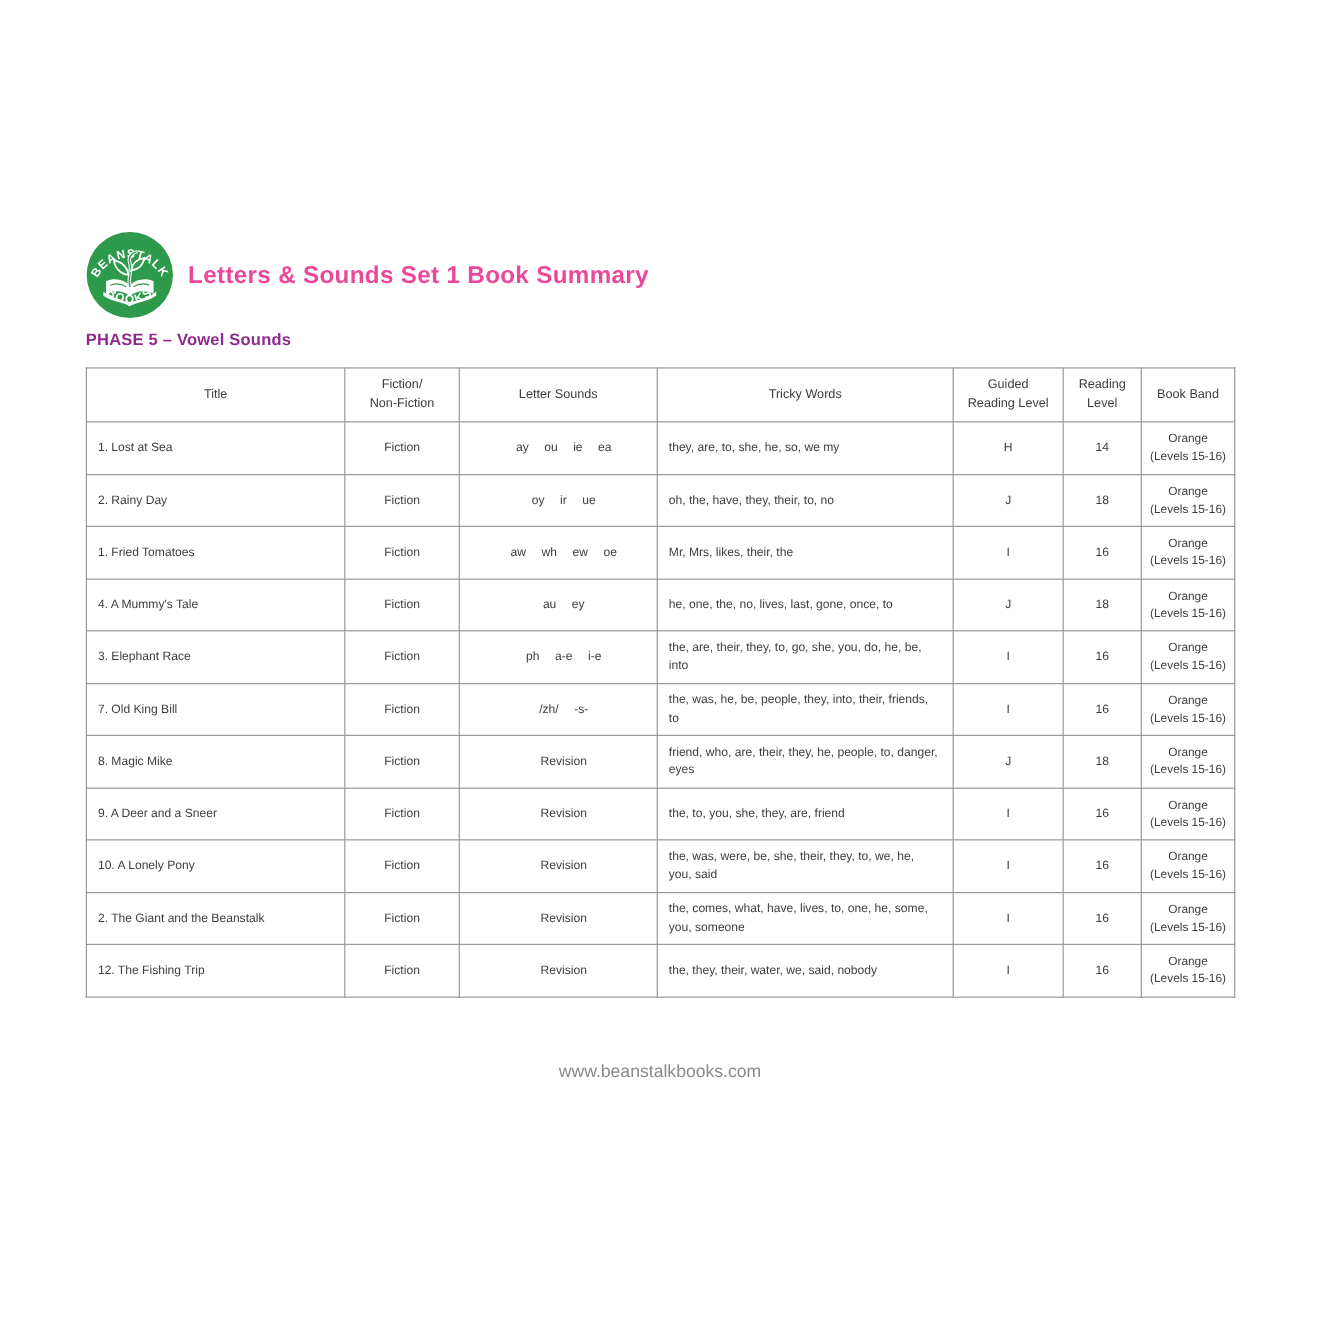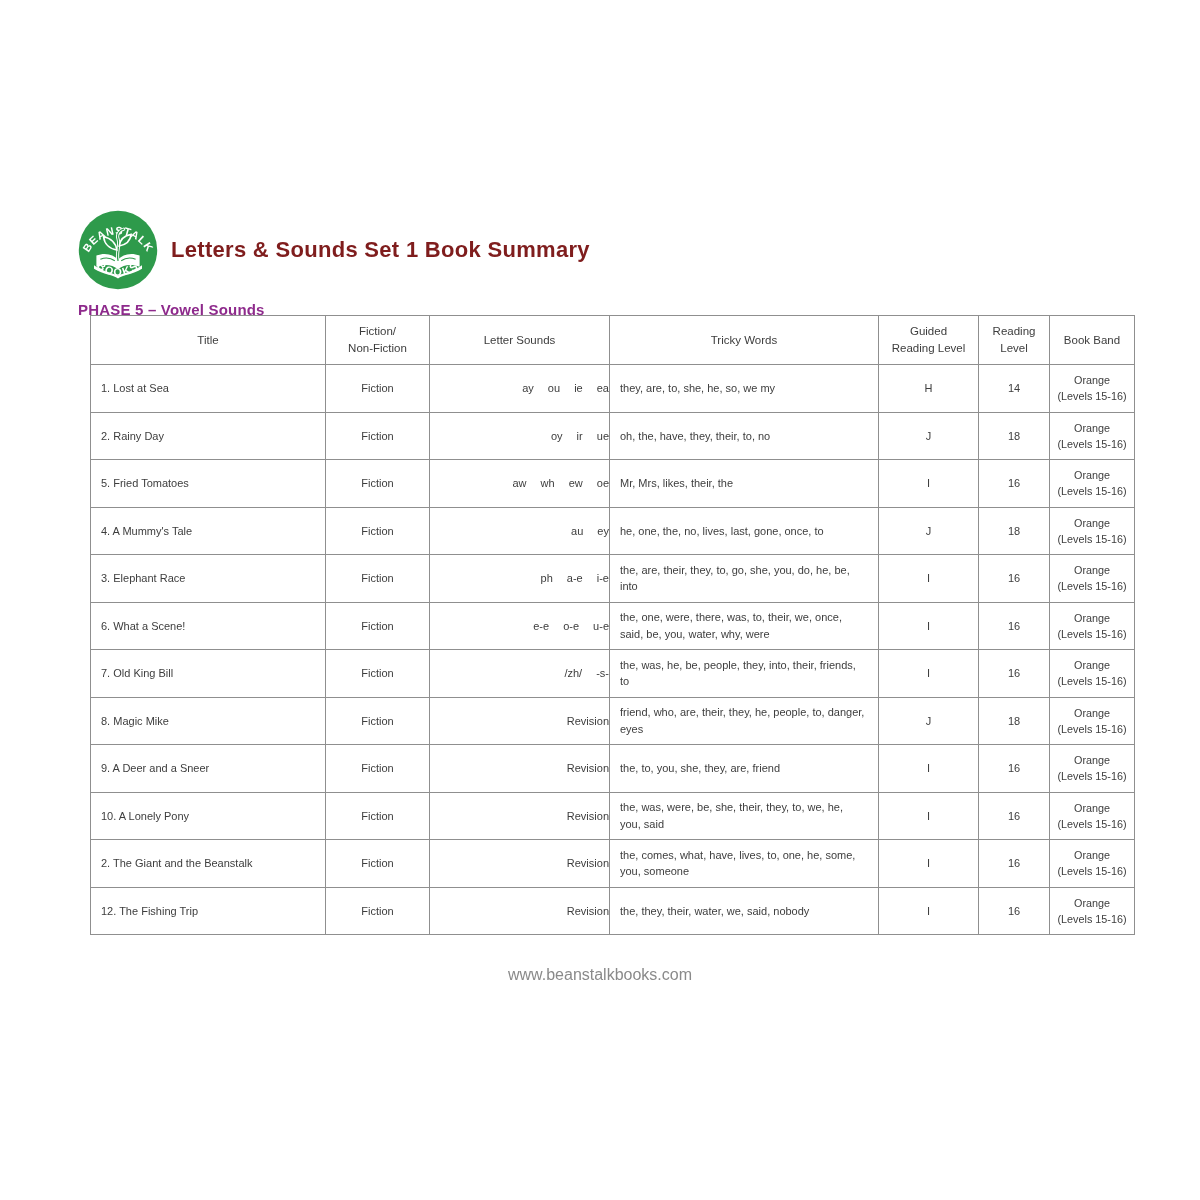--- a/index.html
+++ b/index.html
@@ -5,44 +5,44 @@
   * { margin: 0; padding: 0; box-sizing: border-box; }
   html, body { width: 1200px; height: 1200px; background: #ffffff; }
   body { font-family: "Liberation Sans", sans-serif; color: #3d3d3d; position: relative; }
 
   .header {
     position: absolute; top: 210px; left: 78px;
     display: flex; align-items: center; gap: 13px;
   }
   .logo { width: 80px; height: 80px; display: block; }
   .doc-title {
-    font-size: 22px; font-weight: bold; color: #7f1d1d;
+    font-size: 22px; font-weight: bold; color: #ec4899;
     letter-spacing: 0.3px;
   }
 
   .phase-heading {
     position: absolute; top: 301px; left: 78px;
     font-size: 15px; font-weight: bold; color: #8E2A8C;
     letter-spacing: 0.2px;
   }
 
   table.summary {
-    position: absolute; top: 315px; left: 78px;
+    position: absolute; top: 334px; left: 78px;
     width: 1044px; border-collapse: collapse; table-layout: fixed;
-    font-size: 11px; color: #3d3d3d; margin-left: 12px;
+    font-size: 11px; color: #3d3d3d;
   }
   table.summary th, table.summary td { border: 1px solid #8f8f8f; vertical-align: middle; }
   table.summary th {
     height: 49px; font-weight: normal; font-size: 11.5px;
     text-align: center; white-space: pre-line; line-height: 1.45;
   }
   table.summary td { height: 47.5px; line-height: 1.5; }
   td.c-title  { text-align: left; padding-left: 10px; padding-right: 10px; }
   td.c-fic    { text-align: center; }
-  td.c-sounds { text-align: right; padding-left: 10px; white-space: pre-wrap; }
+  td.c-sounds { text-align: center; padding-left: 10px; white-space: pre-wrap; }
   td.c-tricky { text-align: left; padding-left: 10px; padding-right: 12px; }
   td.c-center { text-align: center; }
   td.c-band   { text-align: center; white-space: pre-line; line-height: 1.45; font-size: 10.8px; }
 
   .footer-url {
     position: absolute; top: 966px; left: 78px; width: 1044px;
     text-align: center; font-size: 16px; color: #8a8a8a;
   }
 </style>
 </head>
@@ -119,21 +119,21 @@
       <td class="c-title">2. Rainy Day</td>
       <td class="c-fic">Fiction</td>
       <td class="c-sounds">oy  ir  ue</td>
       <td class="c-tricky">oh, the, have, they, their, to, no</td>
       <td class="c-center">J</td>
       <td class="c-center">18</td>
       <td class="c-band">Orange
 (Levels 15-16)</td>
     </tr>
     <tr>
-      <td class="c-title">5. Fried Tomatoes</td>
+      <td class="c-title">1. Fried Tomatoes</td>
       <td class="c-fic">Fiction</td>
       <td class="c-sounds">aw  wh  ew  oe</td>
       <td class="c-tricky">Mr, Mrs, likes, their, the</td>
       <td class="c-center">I</td>
       <td class="c-center">16</td>
       <td class="c-band">Orange
 (Levels 15-16)</td>
     </tr>
     <tr>
       <td class="c-title">4. A Mummy's Tale</td>
@@ -149,30 +149,20 @@
       <td class="c-title">3. Elephant Race</td>
       <td class="c-fic">Fiction</td>
       <td class="c-sounds">ph  a-e  i-e</td>
       <td class="c-tricky">the, are, their, they, to, go, she, you, do, he, be, into</td>
       <td class="c-center">I</td>
       <td class="c-center">16</td>
       <td class="c-band">Orange
 (Levels 15-16)</td>
     </tr>
     <tr>
-      <td class="c-title">6. What a Scene!</td>
-      <td class="c-fic">Fiction</td>
-      <td class="c-sounds">e-e  o-e  u-e</td>
-      <td class="c-tricky">the, one, were, there, was, to, their, we, once, said, be, you, water, why, were</td>
-      <td class="c-center">I</td>
-      <td class="c-center">16</td>
-      <td class="c-band">Orange
-(Levels 15-16)</td>
-    </tr>
-    <tr>
       <td class="c-title">7. Old King Bill</td>
       <td class="c-fic">Fiction</td>
       <td class="c-sounds">/zh/  -s-</td>
       <td class="c-tricky">the, was, he, be, people, they, into, their, friends, to</td>
       <td class="c-center">I</td>
       <td class="c-center">16</td>
       <td class="c-band">Orange
 (Levels 15-16)</td>
     </tr>
     <tr>

